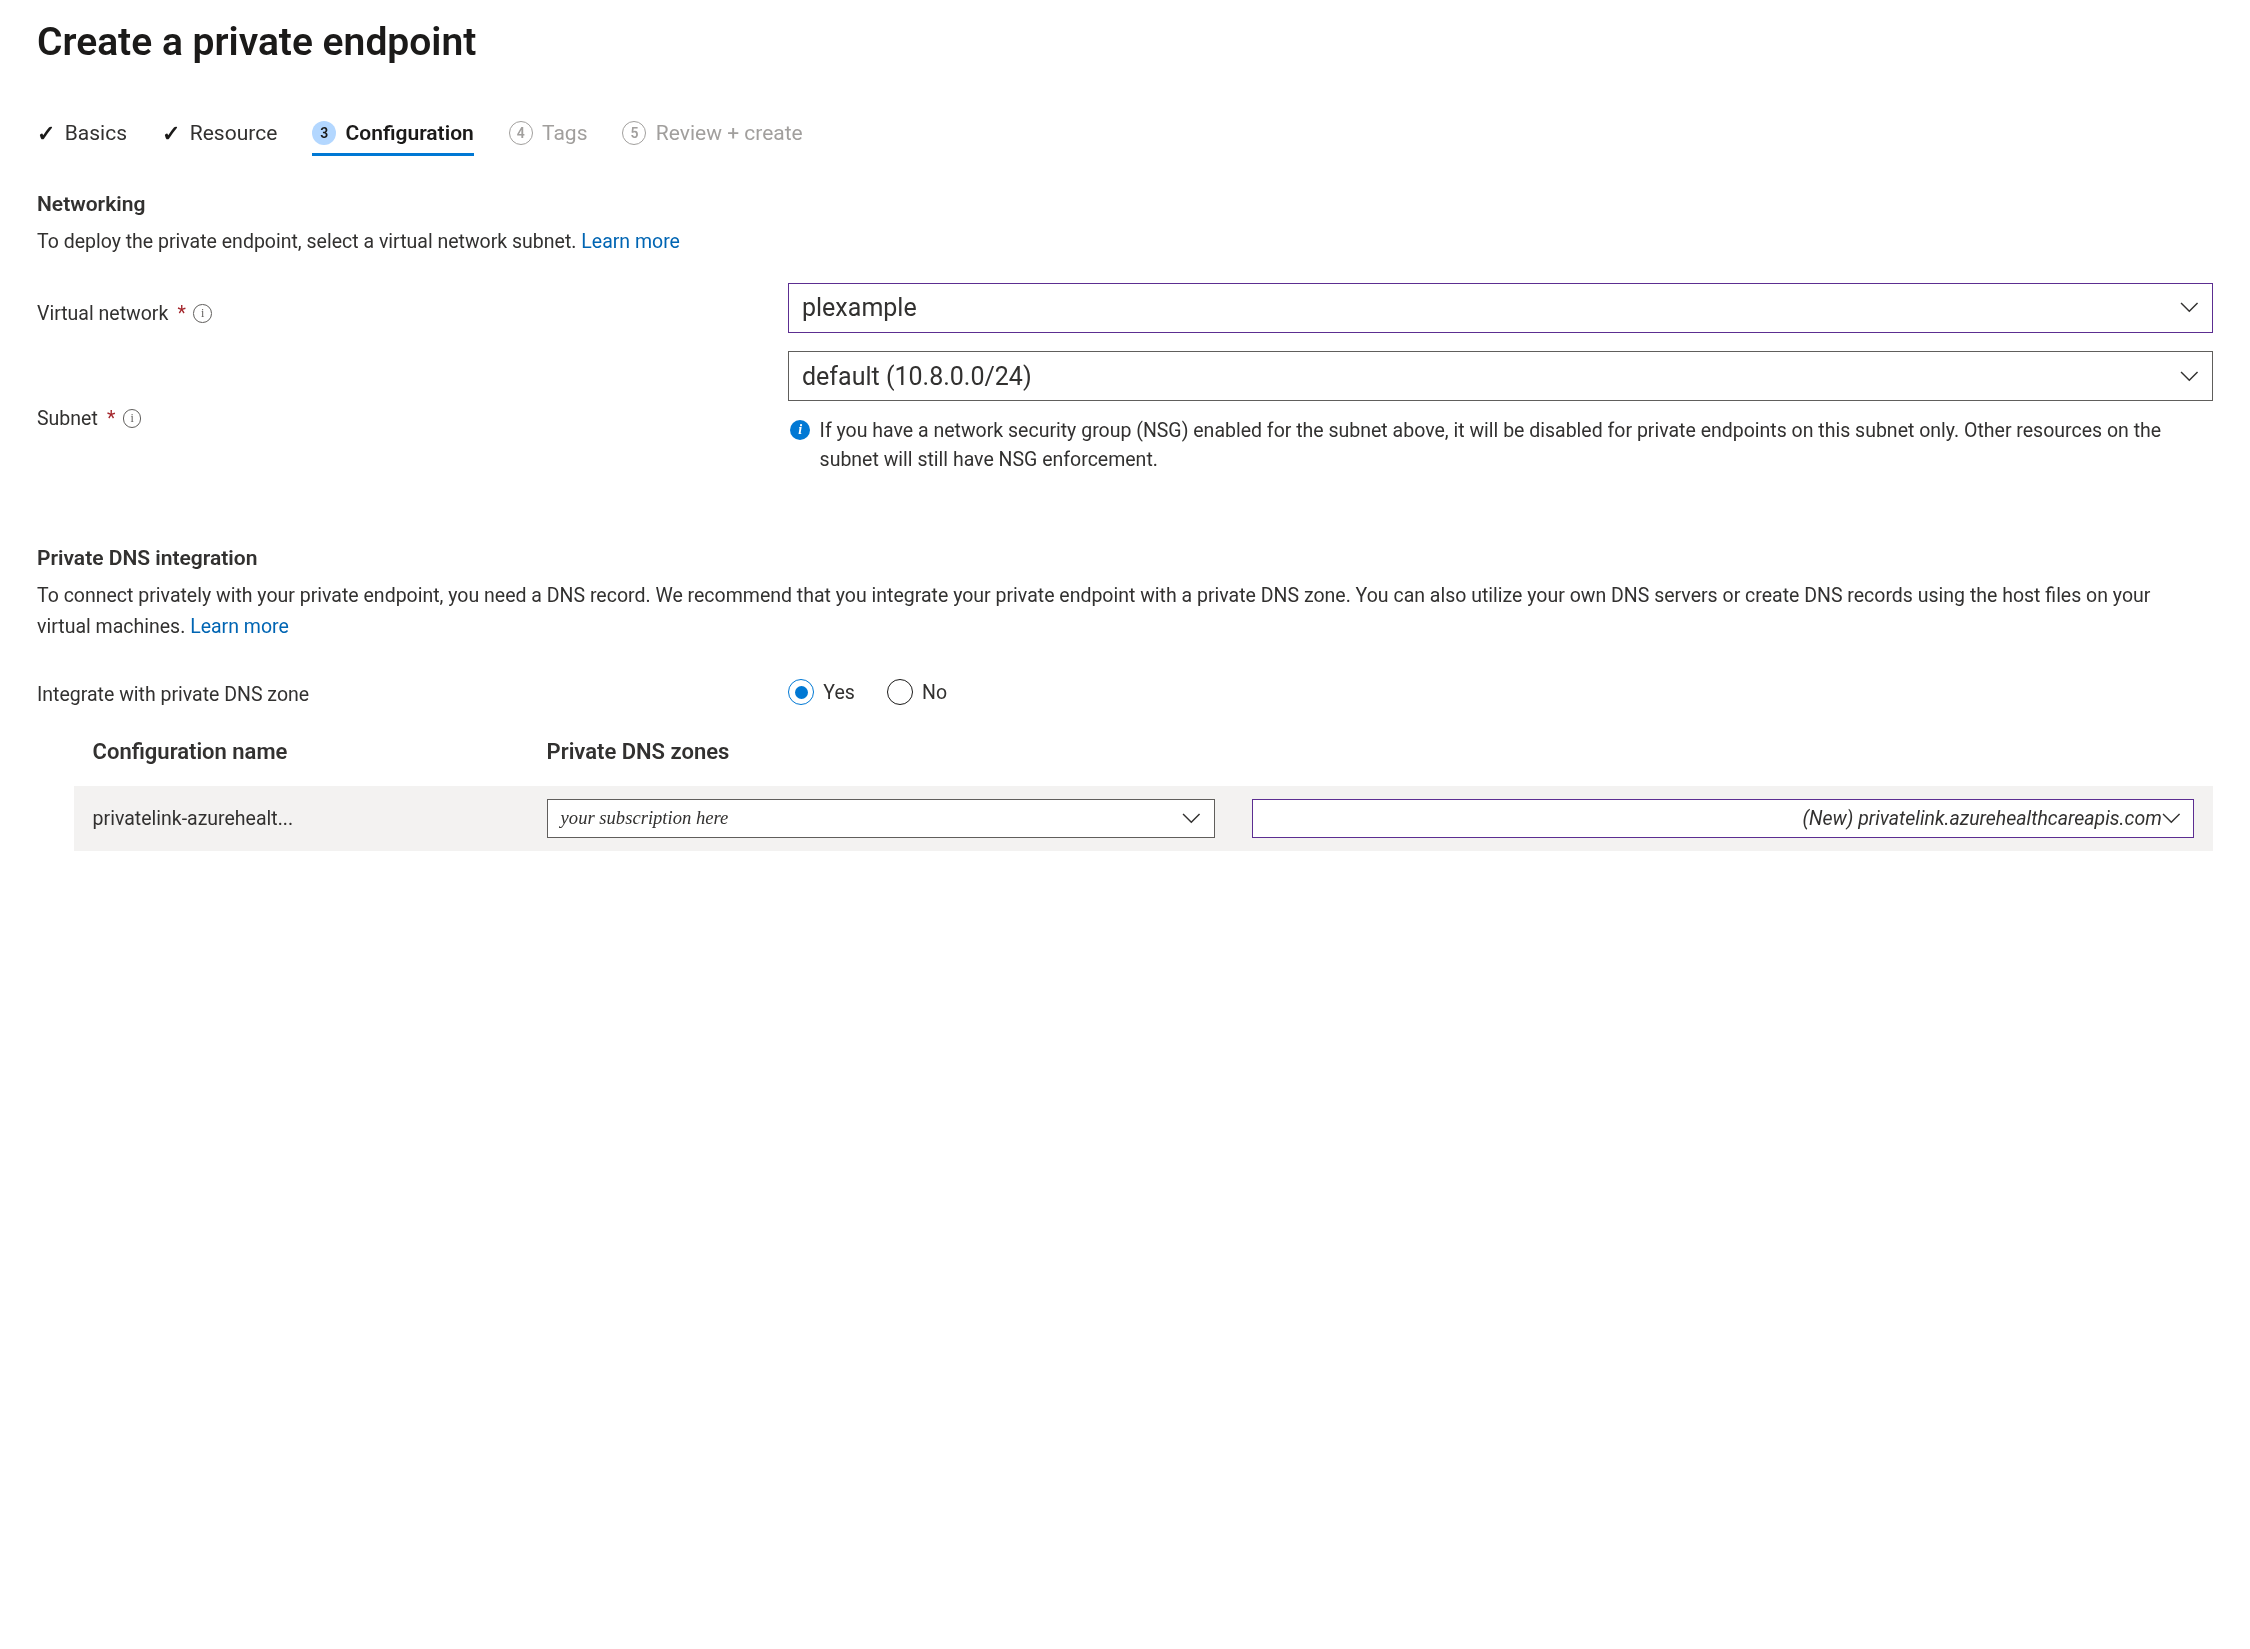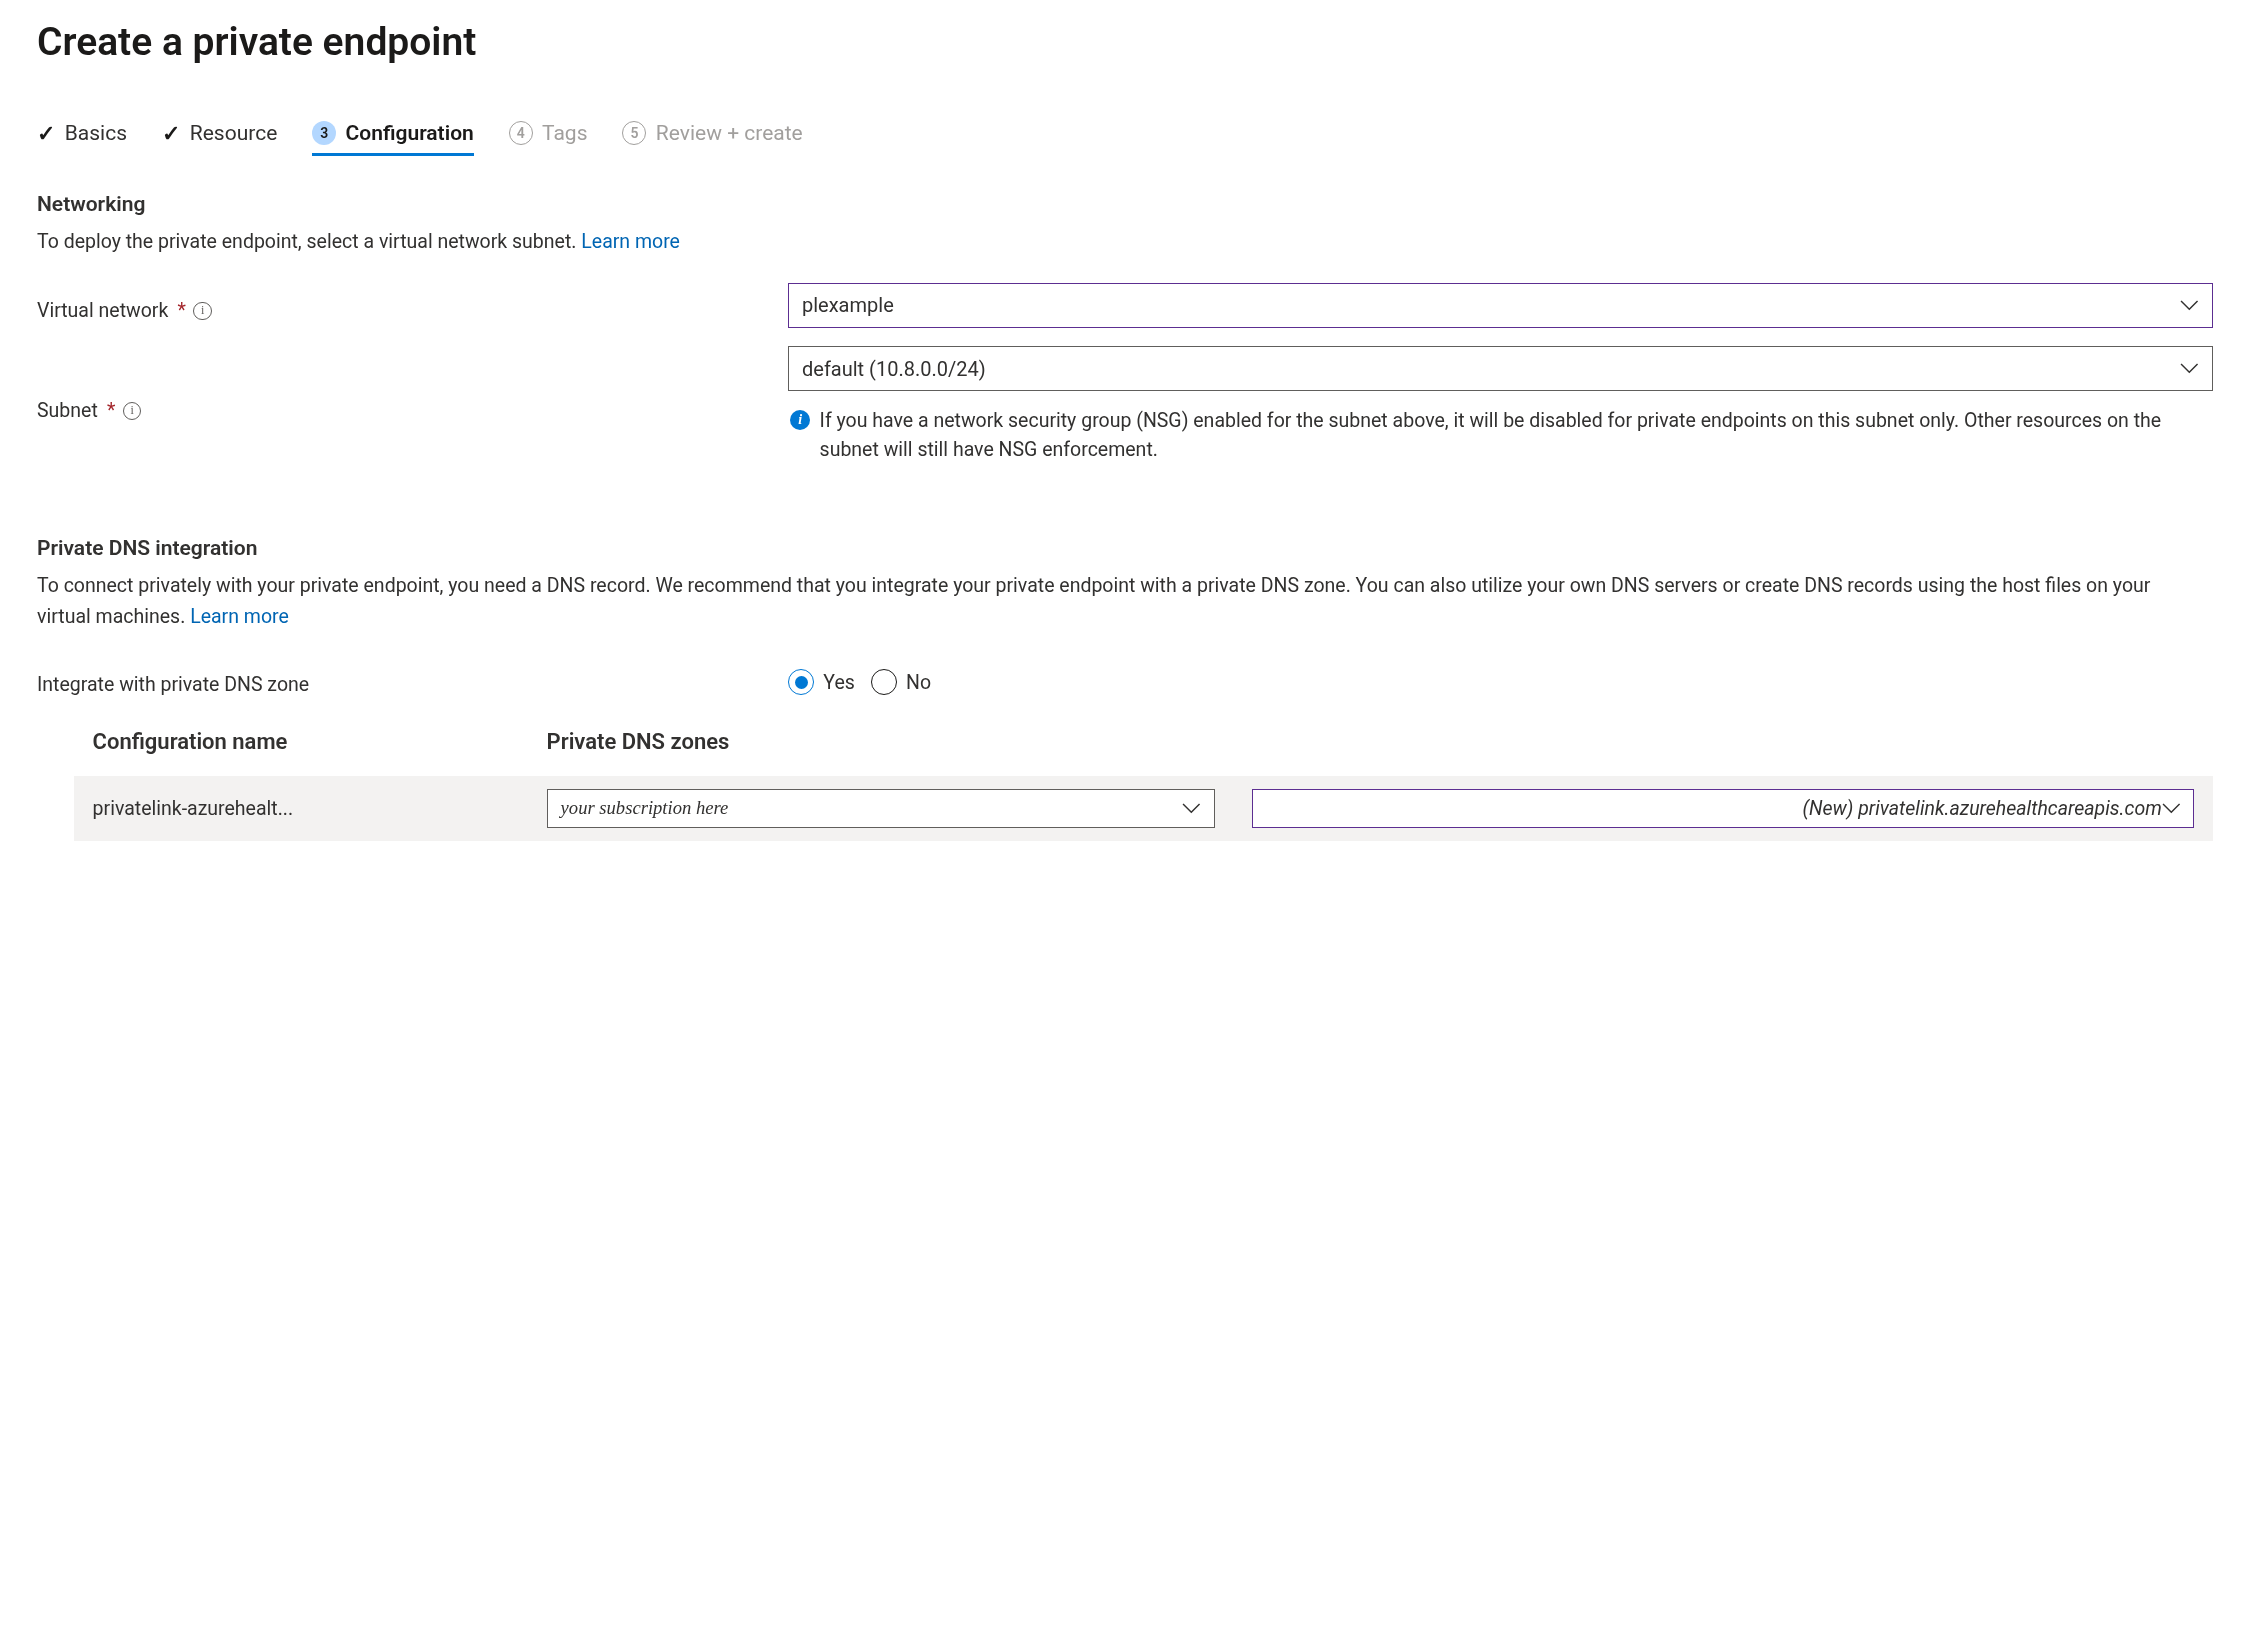--- a/index.html
+++ b/index.html
@@ -129,21 +129,21 @@
     flex: 1;
     max-width: 1447px;
   }
   .select-box {
     display: flex;
     align-items: center;
     justify-content: space-between;
     border: 0.9px solid #605e5c;
     background: #ffffff;
     padding: 9.3px 13px;
-    font-size: 20px;
+    font-size: 25px;
     color: #323130;
     cursor: pointer;
     width: 100%;
   }
   .select-box.accent {
     border: 0.9px solid #5c2e91;
   }
   .chev {
     width: 18.6px;
     height: 11px;
@@ -171,21 +171,21 @@
     font-family: Georgia, serif;
     font-style: italic;
     font-weight: 700;
     font-size: 14px;
     margin-top: 3.7px;
   }
   
   .radio-group {
     display: flex;
     align-items: center;
-    gap: 16px;
+    gap: 32px;
   }
   .radio {
     display: inline-flex;
     align-items: center;
     gap: 9.3px;
     cursor: pointer;
   }
   .radio-circle {
     width: 26px;
     height: 26px;

